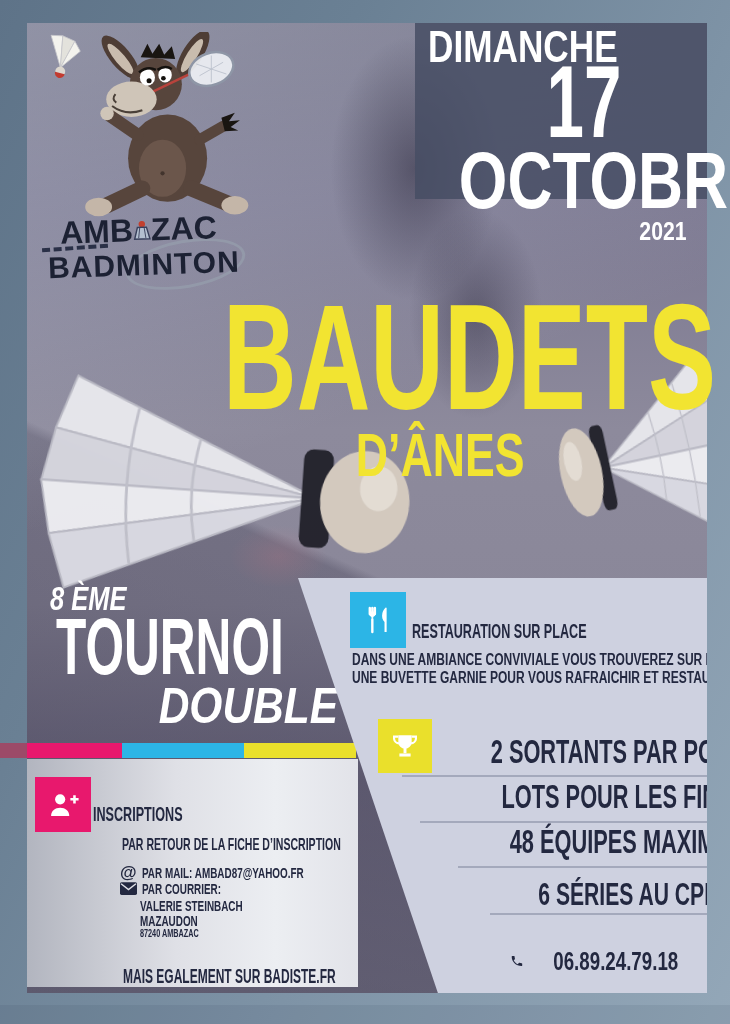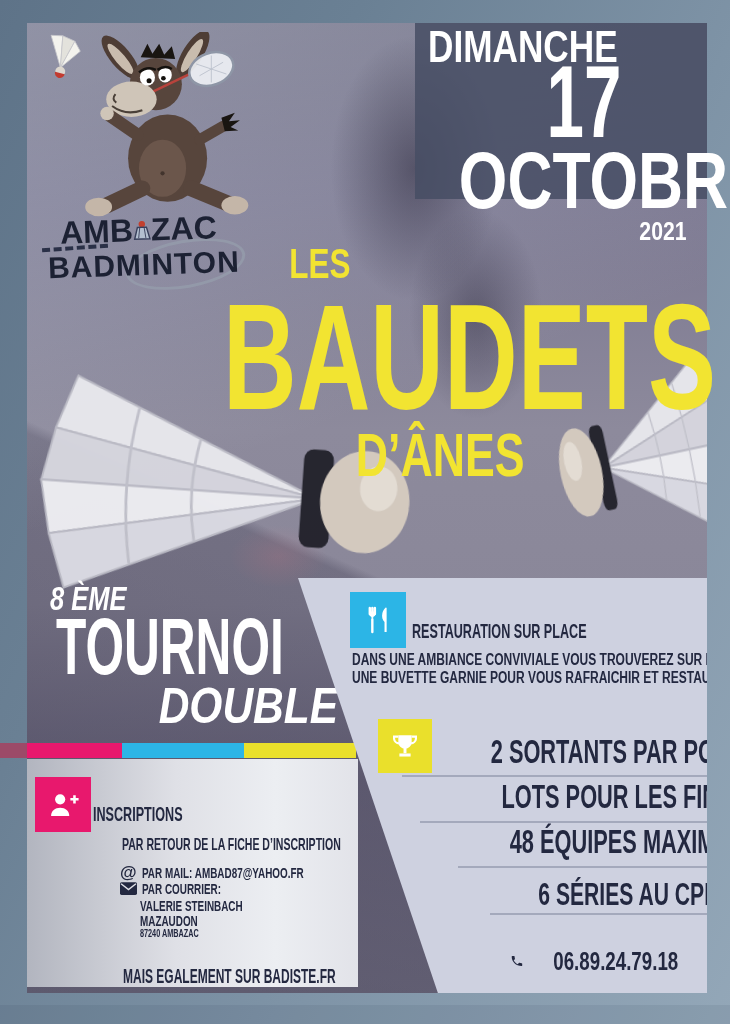--- a/index.html
+++ b/index.html
@@ -113,21 +113,20 @@
   </div>
   <div class="abs logo-text" style="left:48px;top:250px;font-size:30px;letter-spacing:1px;transform:rotate(-2deg);">BADMINTON</div>
 
   <div class="abs datebox">
     <div class="abs" style="left:13px;top:2px;font-size:44px;line-height:1;"><span class="cnd oL" style="--sx:.8">DIMANCHE</span></div>
     <div class="abs" style="right:86px;top:34px;font-size:102px;line-height:.9;"><span class="cnd oR" style="--sx:.66">17</span></div>
     <div class="abs" style="left:0;right:0;top:118px;font-size:80px;line-height:1;text-align:center;"><span class="cnd" style="--sx:.78">OCTOBRE</span></div>
     <div class="abs" style="right:20px;top:196px;font-size:25px;line-height:1;"><span class="cnd oR" style="--sx:.85">2021</span></div>
   </div>
 
-  <div class="abs titleline" style="left:170px;top:243px;width:300px;font-size:42px;"><span class="cnd" style="--sx:.75">LES</span></div>
   <div class="abs titleline" style="left:107px;top:286px;width:540px;font-size:150px;line-height:.95;"><span class="cnd" style="--sx:.68">BAUDETS</span></div>
   <div class="abs titleline" style="left:290px;top:424px;width:300px;font-size:62px;"><span class="cnd" style="--sx:.72">D’ÂNES</span></div>
 
   <div class="abs white" style="left:50px;top:581px;font-size:34px;font-style:italic;line-height:1;"><span class="cnd oL" style="--sx:.75">8 ÈME</span></div>
   <div class="abs white" style="left:56px;top:607px;font-size:80px;line-height:1;"><span class="cnd oL" style="--sx:.62">TOURNOI</span></div>
   <div class="abs white" style="left:50px;top:681px;width:288px;font-size:50px;font-style:italic;line-height:1;text-align:right;"><span class="cnd oR" style="--sx:.85">DOUBLE</span></div>
 
   <div class="abs" style="left:0;top:743px;width:27px;height:15px;background:#9c4a68;"></div>
   <div class="abs" style="left:27px;top:743px;width:95px;height:15px;background:#e8186d;"></div>
   <div class="abs" style="left:122px;top:743px;width:122px;height:15px;background:#2cb5e6;"></div>

